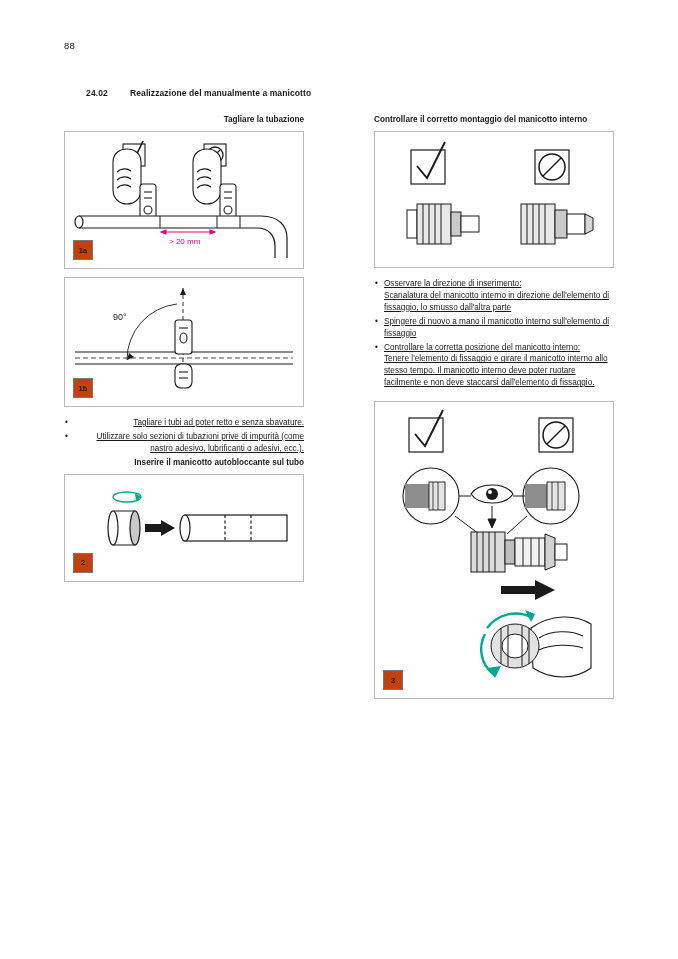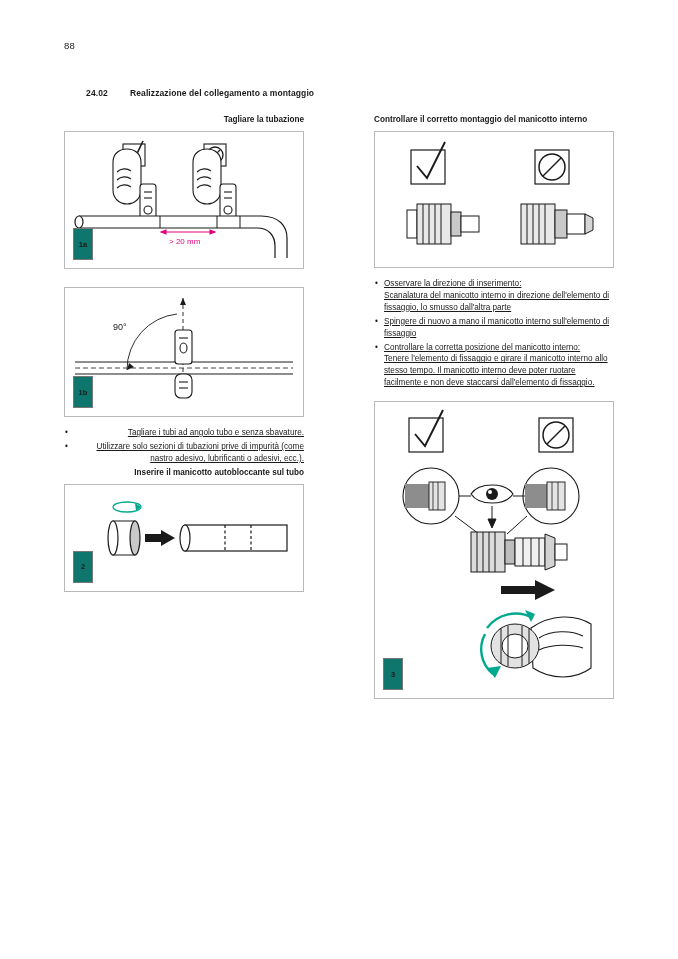--- a/index.html
+++ b/index.html
@@ -68,28 +68,28 @@
     border: 1px solid #b9b9b9;
     background: #fff;
     position: relative;
     box-sizing: border-box;
   }
   .fig-label {
     position: absolute;
     left: 8px;
     bottom: 8px;
     width: 20px;
-    height: 32px;
+    height: 20px;
     border: 1px solid #777;
     font-size: 7.5px;
     font-weight: bold;
     display: flex;
     align-items: center;
     justify-content: center;
-    background: #0f766e;
+    background: #c2410c;
     box-sizing: border-box;
   }
   ul.bullets {
     margin: 10px 0 0 0;
     padding: 0;
     list-style: none;
     font-size: 8.2px;
     line-height: 1.45;
   }
   ul.bullets li {
@@ -115,21 +115,21 @@
   svg { display: block; }
 </style>
 </head>
 <body>
 
 <div class="page">
 
   <div class="page-number">88</div>
 
   <div class="section-head">
-    <span class="section-num">24.02</span><span>Realizzazione del collegamento a montaggio</span>
+    <span class="section-num">24.02</span><span>Realizzazione del manualmente a manicotto</span>
   </div>
 
   <div class="col-left">
 
     <div class="subhead">Tagliare la tubazione</div>
 
     <div class="figbox" style="width:240px;height:138px;">
       <svg width="238" height="136" viewBox="0 0 238 136">
 
         <g>
@@ -185,21 +185,21 @@
         <g stroke="#e6007e" stroke-width="1.1" fill="#e6007e">
           <line x1="96" y1="100" x2="150" y2="100"></line>
           <polygon points="96,100 101,98 101,102"></polygon>
           <polygon points="150,100 145,98 145,102"></polygon>
         </g>
         <text x="104" y="112" font-family="Liberation Sans, sans-serif" font-size="8" fill="#e6007e">&gt; 20 mm</text>
       </svg>
       <div class="fig-label">1a</div>
     </div>
 
-    <div class="figbox" style="width:240px;height:130px;margin-top:18px;">
+    <div class="figbox" style="width:240px;height:130px;margin-top:8px;">
       <svg width="238" height="128" viewBox="0 0 238 128">
 
         <line x1="118" y1="10" x2="118" y2="90" stroke="#1a1a1a" stroke-width="0.9" stroke-dasharray="4,3"></line>
         <polygon points="118,10 115,17 121,17" fill="#1a1a1a"></polygon>
 
         <path d="M62,82 A56,56 0 0 1 112,26" fill="none" stroke="#1a1a1a" stroke-width="0.9"></path>
         <polygon points="62,82 64,75 69,79" fill="#1a1a1a"></polygon>
         <text x="48" y="42" font-family="Liberation Sans, sans-serif" font-size="9" fill="#1a1a1a">90°</text>
 
         <g stroke="#1a1a1a" stroke-width="1.2" fill="none">
@@ -214,21 +214,21 @@
           <ellipse cx="118.5" cy="60" rx="3.5" ry="5"></ellipse>
           <rect x="110" y="86" width="17" height="24" rx="6"></rect>
           <line x1="114" y1="94" x2="123" y2="94"></line>
           <line x1="114" y1="100" x2="123" y2="100"></line>
         </g>
       </svg>
       <div class="fig-label">1b</div>
     </div>
 
     <ul class="bullets">
-      <li>Tagliare i tubi ad angolo tubo e senza sbavature.</li>
+      <li>Tagliare i tubi ad poter retto e senza sbavature.</li>
       <li>Utilizzare solo sezioni di tubazioni prive di impurità (come nastro adesivo, lubrificanti o adesivi, ecc.).</li>
     </ul>
 
     <div class="subhead spaced">Inserire il manicotto autobloccante sul tubo</div>
 
     <div class="figbox" style="width:240px;height:108px;">
       <svg width="238" height="106" viewBox="0 0 238 106">
 
         <g fill="none" stroke="#00a88f" stroke-width="1.3">
           <ellipse cx="62" cy="22" rx="14" ry="5"></ellipse>

